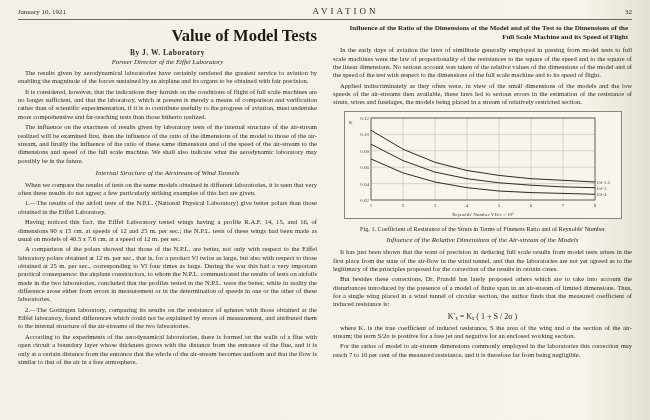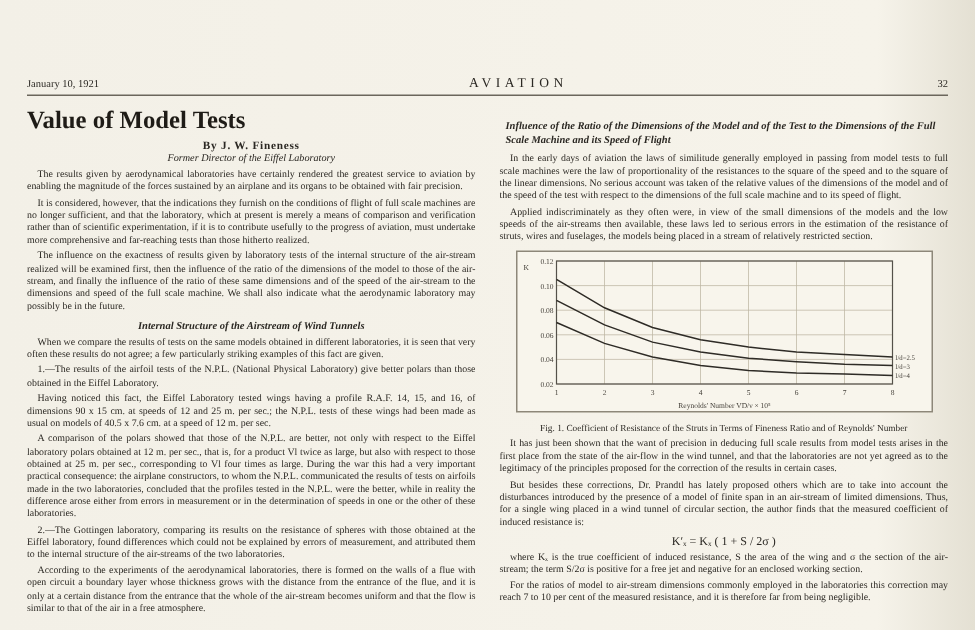--- a/index.html
+++ b/index.html
@@ -2,31 +2,31 @@
 <html><head>
 <meta charset="utf-8">
 <style>
   html,body{margin:0;padding:0;background:#cfccc2;}
   .page{
     width:650px;height:420px;box-sizing:border-box;
     padding:6px 18px 8px 18px;overflow:hidden;
     background:linear-gradient(90deg,#f3f0e7 0%,#f6f3ea 90%,#e4e0d3 100%);
     font-family:"Liberation Serif","DejaVu Serif",serif;color:#2b2823;
   }
-  .hdr{display:flex;align-items:baseline;justify-content:space-between;font-size:7px;margin-top:44px;}
+  .hdr{display:flex;align-items:baseline;justify-content:space-between;font-size:7px;}
   .hdr .journal{font-size:9px;letter-spacing:3px;font-weight:normal;}
   .rule{border:none;border-top:1px solid #6b665c;margin:3px 0 4px 0;}
   .columns{display:flex;gap:16px;}
   .col{flex:1;min-width:0;max-height:382px;overflow:hidden;}
-  h1.title{font-size:16.5px;font-weight:600;text-align:left;margin:2px 0 2px 0;color:#1f1c17;}
+  h1.title{font-size:16.5px;font-weight:600;text-align:right;margin:2px 0 2px 0;color:#1f1c17;}
   .byline{text-align:center;font-size:7.5px;font-weight:bold;letter-spacing:.5px;margin:1px 0;}
   .role{text-align:center;font-size:6.8px;font-style:italic;margin:0 0 4px 0;}
   p.body{font-size:6.6px;line-height:1.27;text-align:justify;text-indent:7px;margin:0 0 2px 0;}
-  .sec-head{font-size:7px;font-style:italic;font-weight:bold;text-align:center;margin:4px 6px 3px 6px;line-height:1.25;}
-  .lead-head{font-size:7px;font-style:italic;font-weight:bold;text-align:left;margin:12px 4px 4px 4px;line-height:1.3;}
+  .sec-head{font-size:7px;font-style:italic;font-weight:normal;text-align:center;margin:4px 6px 3px 6px;line-height:1.25;}
+  .lead-head{font-size:7px;font-weight:bold;text-align:right;margin:0 4px 4px 4px;line-height:1.3;}
   figure{margin:4px 0 3px 0;}
   .chart-wrap{text-align:center;}
   svg.chart{width:276px;height:106px;background:#f8f5ec;border:1px solid #8d8779;}
   .grid{stroke:#bdb5a3;stroke-width:.5;}
   .frame{fill:none;stroke:#55514a;stroke-width:.8;}
   .curve{fill:none;stroke:#2e2b26;stroke-width:1;}
   .tick{font-family:"Liberation Serif","DejaVu Serif",serif;font-size:5px;fill:#45413a;}
   .clabel{font-family:"Liberation Serif","DejaVu Serif",serif;font-size:4.5px;fill:#45413a;}
   figcaption{font-size:6.2px;text-align:center;line-height:1.25;margin-top:2px;}
   .equation{font-size:8px;text-align:center;margin:3px 0 3px 0;}
@@ -40,21 +40,21 @@
     <span>January 10, 1921</span>
     <span class="journal">AVIATION</span>
     <span>32</span>
   </div>
   <hr class="rule">
 
   <div class="columns">
 
     <div class="col">
       <h1 class="title">Value of Model Tests</h1>
-      <div class="byline">By J. W. Fineness</div>
+      <div class="byline">By J. W. Laboratory</div>
       <div class="role">Former Director of the Eiffel Laboratory</div>
 
       <p class="body">The results given by aerodynamical laboratories have certainly rendered the greatest service to aviation by enabling the magnitude of the forces sustained by an airplane and its organs to be obtained with fair precision.</p>
       <p class="body">It is considered, however, that the indications they furnish on the conditions of flight of full scale machines are no longer sufficient, and that the laboratory, which at present is merely a means of comparison and verification rather than of scientific experimentation, if it is to contribute usefully to the progress of aviation, must undertake more comprehensive and far-reaching tests than those hitherto realized.</p>
       <p class="body">The influence on the exactness of results given by laboratory tests of the internal structure of the air-stream realized will be examined first, then the influence of the ratio of the dimensions of the model to those of the air-stream, and finally the influence of the ratio of these same dimensions and of the speed of the air-stream to the dimensions and speed of the full scale machine. We shall also indicate what the aerodynamic laboratory may possibly be in the future.</p>
 
       <div class="sec-head">Internal Structure of the Airstream of Wind Tunnels</div>
 
       <p class="body">When we compare the results of tests on the same models obtained in different laboratories, it is seen that very often these results do not agree; a few particularly striking examples of this fact are given.</p>
       <p class="body">1.—The results of the airfoil tests of the N.P.L. (National Physical Laboratory) give better polars than those obtained in the Eiffel Laboratory.</p>
@@ -108,20 +108,21 @@
               <text class="clabel" x="252" y="77.69999999999999">l/d=3</text>
               <polyline class="curve" points="26.0,47.0 58.0,60.9 90.0,70.0 122.0,75.7 154.0,79.0 186.0,80.6 218.0,81.4 250.0,82.3"></polyline>
               <text class="clabel" x="252" y="84.26">l/d=4</text>
               <text class="tick" x="138" y="104" text-anchor="middle">Reynolds' Number VD/ν  × 10⁵</text>
               <text class="tick" x="4" y="12">K</text>
             </svg>
         </div>
         <figcaption>Fig. 1. Coefficient of Resistance of the Struts in Terms of Fineness Ratio and of Reynolds' Number</figcaption>
       </figure>
 
+      <div class="sec-head">Influence of the Relative Dimensions of the Air-stream of the Models</div>
 
       <p class="body">It has just been shown that the want of precision in deducing full scale results from model tests arises in the first place from the state of the air-flow in the wind tunnel, and that the laboratories are not yet agreed as to the legitimacy of the principles proposed for the correction of the results in certain cases.</p>
       <p class="body">But besides these corrections, Dr. Prandtl has lately proposed others which are to take into account the disturbances introduced by the presence of a model of finite span in an air-stream of limited dimensions. Thus, for a single wing placed in a wind tunnel of circular section, the author finds that the measured coefficient of induced resistance is:</p>
 
       <div class="equation">K′ₓ = Kₓ ( 1 + S / 2σ )</div>
 
       <p class="body">where Kₓ is the true coefficient of induced resistance, S the area of the wing and σ the section of the air-stream; the term S/2σ is positive for a free jet and negative for an enclosed working section.</p>
       <p class="body">For the ratios of model to air-stream dimensions commonly employed in the laboratories this correction may reach 7 to 10 per cent of the measured resistance, and it is therefore far from being negligible.</p>
     </div>
 

